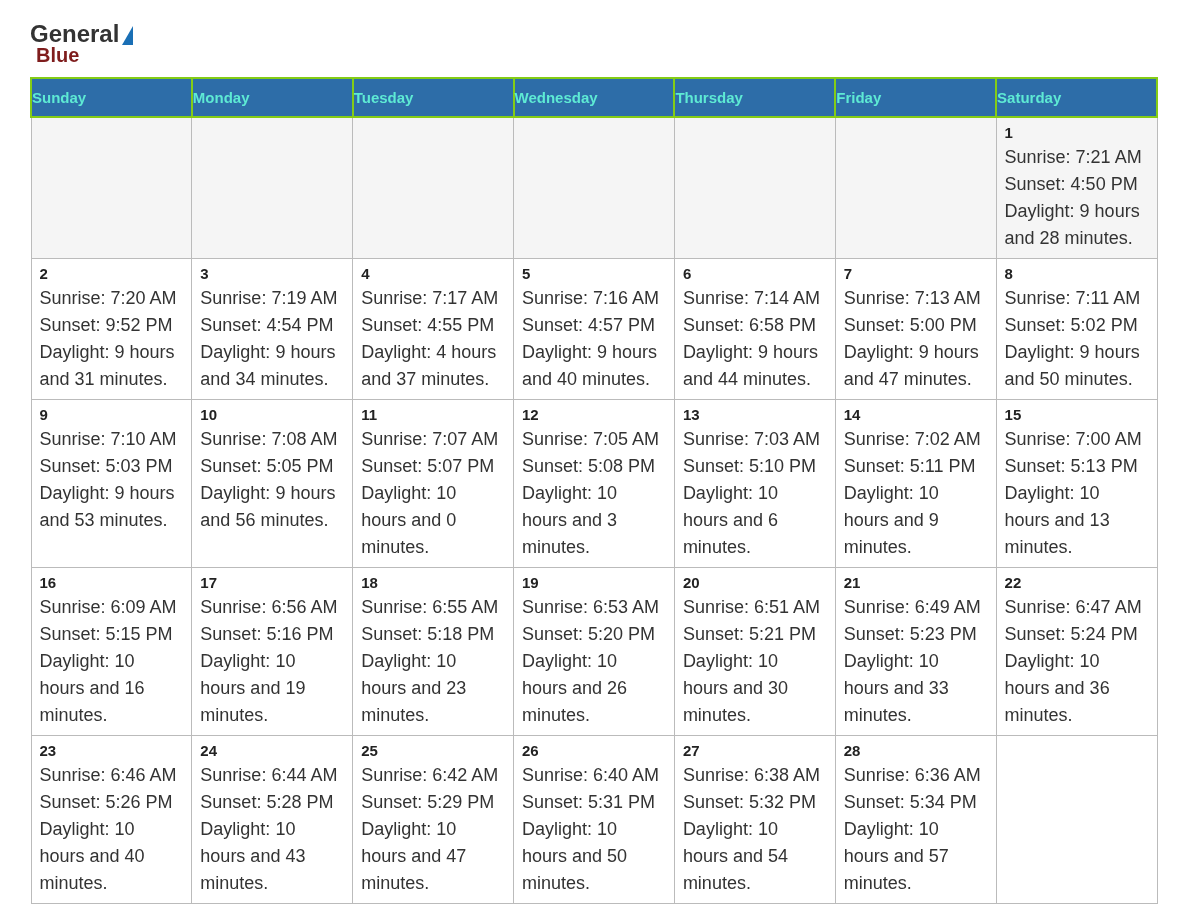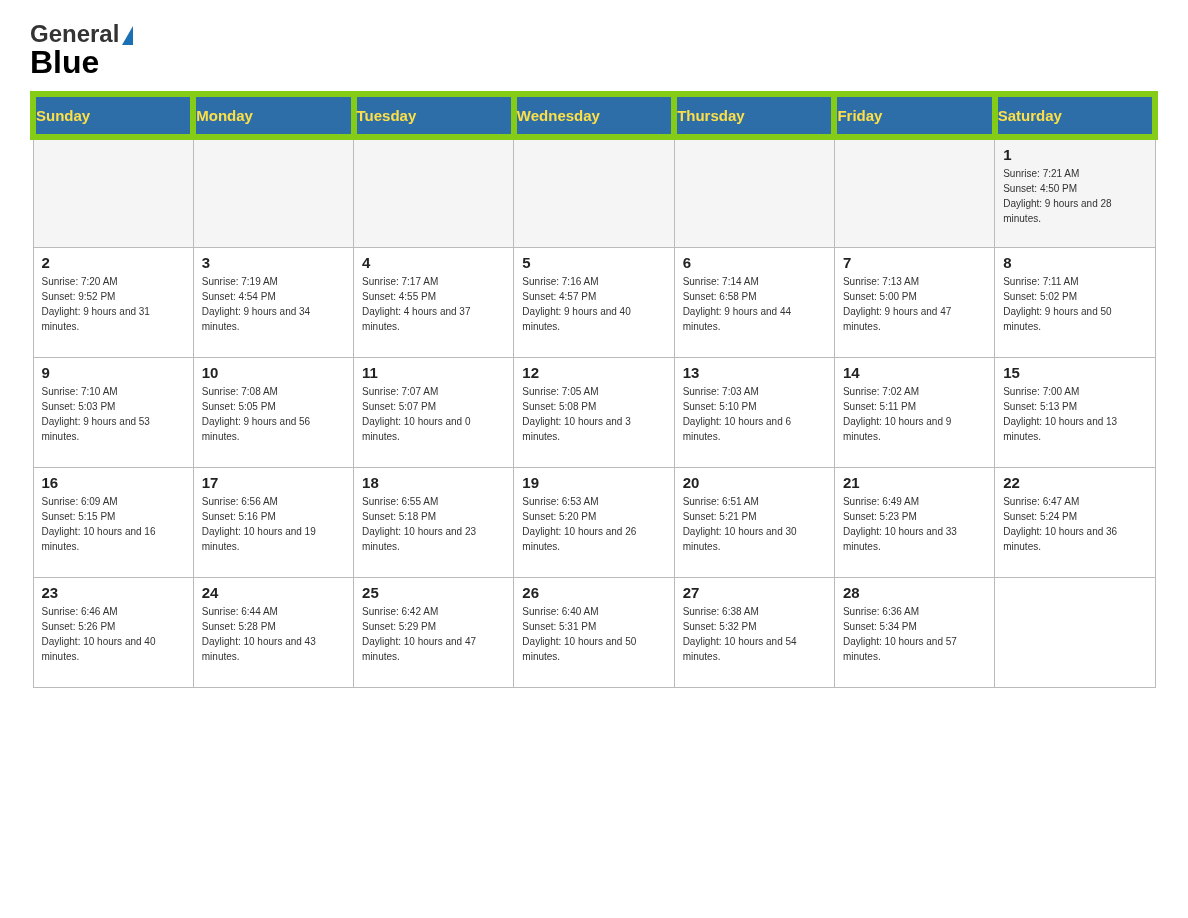--- a/index.html
+++ b/index.html
@@ -30,26 +30,26 @@
       color: #444;
       margin-top: 4px;
     }
     .calendar {
       width: 100%;
       border-collapse: collapse;
       margin-top: 10px;
     }
     .calendar th {
       background-color: #2d6da8;
-      color: #fde047;
+      color: #5eead4;
       font-size: 15px;
       font-weight: bold;
       padding: 10px 0;
       text-align: left;
-      border: 6px solid #84cc16;
+      border: 2px solid #84cc16;
     }
     .calendar td {
       border: 1px solid #bbb;
       vertical-align: top;
       padding: 6px 8px;
       width: 14.28%;
       height: 110px;
       font-size: 13px;
       color: #333;
       background: #fff;
@@ -58,21 +58,21 @@
       background: #f5f5f5;
     }
     .day-number {
       font-size: 15px;
       font-weight: bold;
       color: #222;
       display: block;
       margin-bottom: 3px;
     }
     .day-info {
-      font-size: 10px;
+      font-size: 18px;
       color: #333;
       line-height: 1.5;
     }
     .empty-cell {
       background: #f5f5f5;
     }
     .logo-wrapper {
       display: flex;
       flex-direction: column;
       align-items: flex-start;
@@ -94,21 +94,21 @@
   </style>
 </head>
 <body>
 
 <div class="header">
   <div class="logo-wrapper">
     <div class="logo-line1">
       <span style="font-size:24px;font-weight:bold;color:#333;">General</span>
       <span class="logo-triangle"></span>
     </div>
-    <span style="font-size:32px;font-weight:bold;color:#000000;margin-top:-4px;margin-left:0;">Blue</span>
+    <span style="font-size:20px;font-weight:bold;color:#7f1d1d;margin-top:-4px;margin-left:6px;">Blue</span>
   </div>
 </div>
 
 <table class="calendar">
   <thead>
     <tr>
     <th>Sunday</th>
         <th>Monday</th>
         <th>Tuesday</th>
         <th>Wednesday</th>

